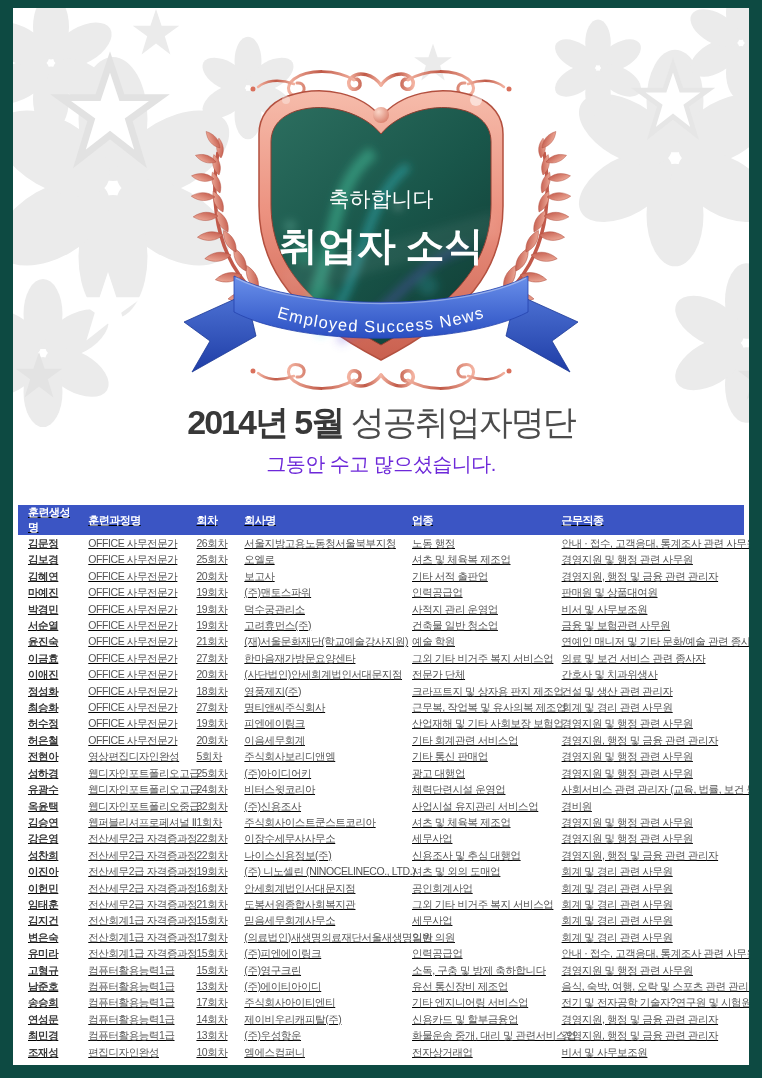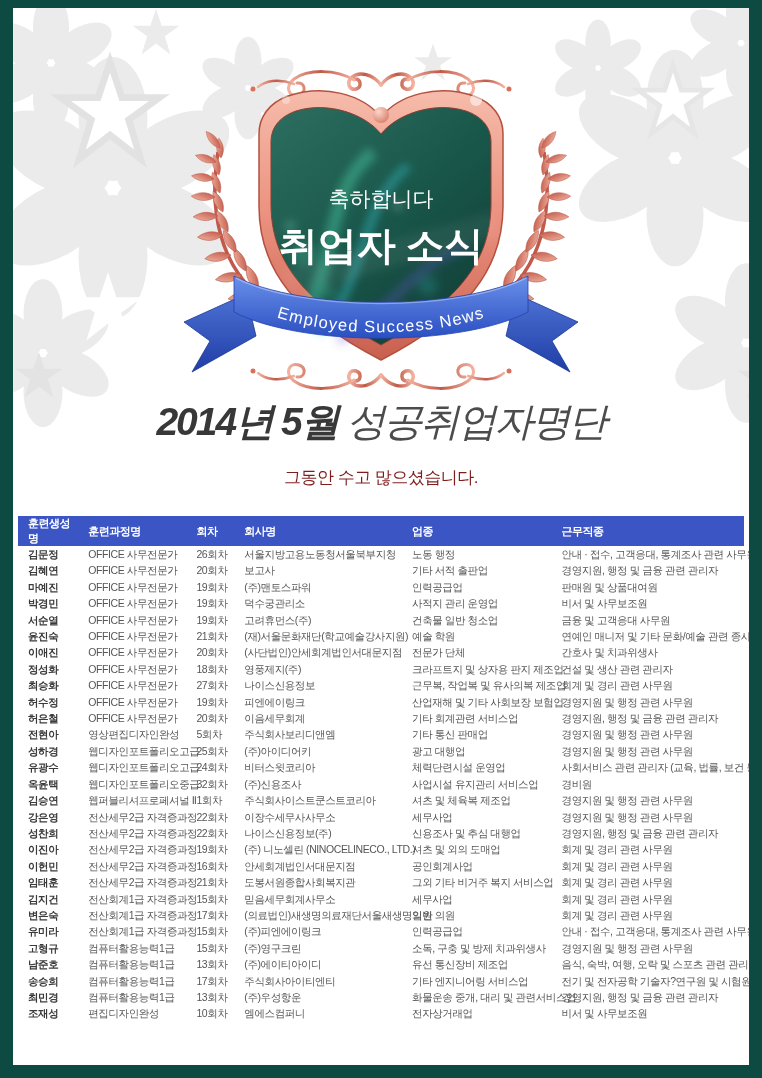--- a/index.html
+++ b/index.html
@@ -4,24 +4,24 @@
 <style>
   html,body{margin:0;padding:0;background:#fff;}
   .page{
     box-sizing:border-box;width:762px;height:1078px;position:relative;
     background:#ffffff;border:13px solid #0d4a42;border-top-width:8px;
     overflow:hidden;font-family:"Liberation Sans",sans-serif;
   }
   .bg-pattern{position:absolute;top:0;left:0;z-index:0;pointer-events:none;}
   .emblem-wrap{position:relative;z-index:1;width:430px;margin:46px auto 0;}
   .title-block{position:relative;z-index:1;text-align:center;margin-top:4px;}
-  .main-title{font-size:39px;letter-spacing:-2px;color:#4c4c4c;line-height:44px;font-style:italic;}
+  .main-title{font-size:34px;letter-spacing:-2px;color:#4c4c4c;line-height:44px;}
   .main-title .t-bold{font-weight:bold;color:#383838;}
-  .subtitle{font-size:17px;color:#7f1d1d;margin-top:22px;letter-spacing:-0.5px;}
-  .table-wrap{position:relative;z-index:1;margin:27px 5px 13px 5px;}
+  .subtitle{font-size:20px;color:#6d28d9;margin-top:7px;letter-spacing:-0.5px;}
+  .table-wrap{position:relative;z-index:1;margin:27px 5px 13px 5px;text-decoration:underline;}
   table{width:100%;border-collapse:collapse;table-layout:fixed;}
   thead th{
     background:#3b55c4;color:#ffffff;font-size:11px;font-weight:bold;
     text-align:left;height:22px;padding:0 0 0 10px;letter-spacing:-0.5px;
   }
   tbody td{
     font-size:10.5px;color:#565656;height:16.4px;line-height:16.4px;
     padding:0 0 0 10px;white-space:nowrap;letter-spacing:-0.4px;
   }
   tbody td.c-name{font-weight:bold;color:#3a3a3a;}
@@ -210,20 +210,28 @@
       <tbody>
           <tr>
             <td class="c-name">김문정</td>
             <td class="c-course">OFFICE 사무전문가</td>
             <td class="c-session">26회차</td>
             <td class="c-company">서울지방고용노동청서울북부지청</td>
             <td class="c-industry">노동 행정</td>
             <td class="c-job">안내 · 접수, 고객응대, 통계조사 관련 사무원</td>
           </tr>
           <tr>
+            <td class="c-name">김보경</td>
+            <td class="c-course">OFFICE 사무전문가</td>
+            <td class="c-session">25회차</td>
+            <td class="c-company">오엘로</td>
+            <td class="c-industry">셔츠 및 체육복 제조업</td>
+            <td class="c-job">경영지원 및 행정 관련 사무원</td>
+          </tr>
+          <tr>
             <td class="c-name">김혜연</td>
             <td class="c-course">OFFICE 사무전문가</td>
             <td class="c-session">20회차</td>
             <td class="c-company">보고사</td>
             <td class="c-industry">기타 서적 출판업</td>
             <td class="c-job">경영지원, 행정 및 금융 관련 관리자</td>
           </tr>
           <tr>
             <td class="c-name">마예진</td>
             <td class="c-course">OFFICE 사무전문가</td>
@@ -239,51 +247,59 @@
             <td class="c-company">덕수궁관리소</td>
             <td class="c-industry">사적지 관리 운영업</td>
             <td class="c-job">비서 및 사무보조원</td>
           </tr>
           <tr>
             <td class="c-name">서순열</td>
             <td class="c-course">OFFICE 사무전문가</td>
             <td class="c-session">19회차</td>
             <td class="c-company">고려휴먼스(주)</td>
             <td class="c-industry">건축물 일반 청소업</td>
-            <td class="c-job">금융 및 고객응대 사무원</td>
+            <td class="c-job">금융 및 보험관련 사무원</td>
           </tr>
           <tr>
             <td class="c-name">윤진숙</td>
             <td class="c-course">OFFICE 사무전문가</td>
             <td class="c-session">21회차</td>
             <td class="c-company">(재)서울문화재단(학교예술강사지원)</td>
             <td class="c-industry">예술 학원</td>
             <td class="c-job">연예인 매니저 및 기타 문화/예술 관련 종사자</td>
           </tr>
           <tr>
+            <td class="c-name">이금효</td>
+            <td class="c-course">OFFICE 사무전문가</td>
+            <td class="c-session">27회차</td>
+            <td class="c-company">한마음재가방문요양센타</td>
+            <td class="c-industry">그외 기타 비거주 복지 서비스업</td>
+            <td class="c-job">의료 및 보건 서비스 관련 종사자</td>
+          </tr>
+          <tr>
             <td class="c-name">이애진</td>
             <td class="c-course">OFFICE 사무전문가</td>
             <td class="c-session">20회차</td>
             <td class="c-company">(사단법인)안세회계법인서대문지점</td>
             <td class="c-industry">전문가 단체</td>
             <td class="c-job">간호사 및 치과위생사</td>
           </tr>
           <tr>
             <td class="c-name">정성화</td>
             <td class="c-course">OFFICE 사무전문가</td>
             <td class="c-session">18회차</td>
             <td class="c-company">영풍제지(주)</td>
             <td class="c-industry">크라프트지 및 상자용 판지 제조업</td>
             <td class="c-job">건설 및 생산 관련 관리자</td>
           </tr>
           <tr>
             <td class="c-name">최승화</td>
             <td class="c-course">OFFICE 사무전문가</td>
             <td class="c-session">27회차</td>
-            <td class="c-company">나이스신용정보</td>
+            <td class="c-company">명티앤씨주식회사</td>
             <td class="c-industry">근무복, 작업복 및 유사의복 제조업</td>
             <td class="c-job">회계 및 경리 관련 사무원</td>
           </tr>
           <tr>
             <td class="c-name">허수정</td>
             <td class="c-course">OFFICE 사무전문가</td>
             <td class="c-session">19회차</td>
             <td class="c-company">피엔에이링크</td>
             <td class="c-industry">산업재해 및 기타 사회보장 보험업</td>
             <td class="c-job">경영지원 및 행정 관련 사무원</td>
@@ -398,40 +414,48 @@
             <td class="c-session">15회차</td>
             <td class="c-company">(주)피엔에이링크</td>
             <td class="c-industry">인력공급업</td>
             <td class="c-job">안내 · 접수, 고객응대, 통계조사 관련 사무원</td>
           </tr>
           <tr>
             <td class="c-name">고형규</td>
             <td class="c-course">컴퓨터활용능력1급</td>
             <td class="c-session">15회차</td>
             <td class="c-company">(주)영구크린</td>
-            <td class="c-industry">소독, 구충 및 방제 치과위생사</td>
+            <td class="c-industry">소독, 구충 및 방제 축하합니다</td>
             <td class="c-job">경영지원 및 행정 관련 사무원</td>
           </tr>
           <tr>
             <td class="c-name">남준호</td>
             <td class="c-course">컴퓨터활용능력1급</td>
             <td class="c-session">13회차</td>
             <td class="c-company">(주)에이티아이디</td>
             <td class="c-industry">유선 통신장비 제조업</td>
             <td class="c-job">음식, 숙박, 여행, 오락 및 스포츠 관련 관리자</td>
           </tr>
           <tr>
             <td class="c-name">송승희</td>
             <td class="c-course">컴퓨터활용능력1급</td>
             <td class="c-session">17회차</td>
             <td class="c-company">주식회사아이티엔티</td>
             <td class="c-industry">기타 엔지니어링 서비스업</td>
             <td class="c-job">전기 및 전자공학 기술자?연구원 및 시험원</td>
           </tr>
           <tr>
+            <td class="c-name">연성문</td>
+            <td class="c-course">컴퓨터활용능력1급</td>
+            <td class="c-session">14회차</td>
+            <td class="c-company">제이비우리캐피탈(주)</td>
+            <td class="c-industry">신용카드 및 할부금융업</td>
+            <td class="c-job">경영지원, 행정 및 금융 관련 관리자</td>
+          </tr>
+          <tr>
             <td class="c-name">최민경</td>
             <td class="c-course">컴퓨터활용능력1급</td>
             <td class="c-session">13회차</td>
             <td class="c-company">(주)우성항운</td>
             <td class="c-industry">화물운송 중개, 대리 및 관련서비스업</td>
             <td class="c-job">경영지원, 행정 및 금융 관련 관리자</td>
           </tr>
           <tr>
             <td class="c-name">조재성</td>
             <td class="c-course">편집디자인완성</td>

